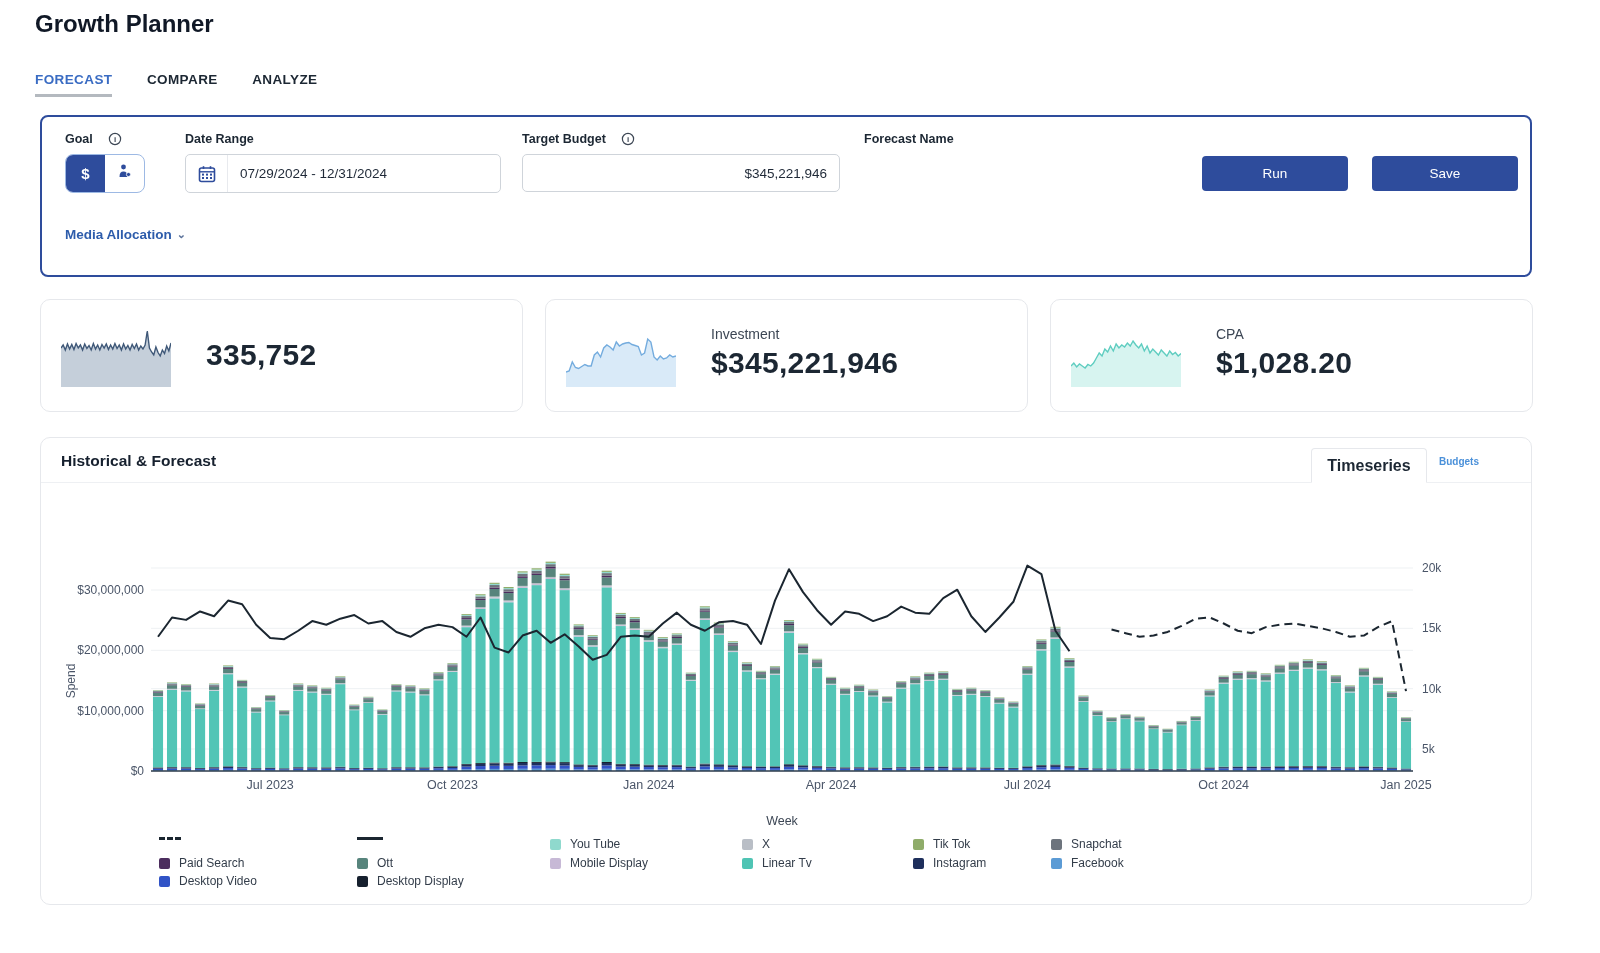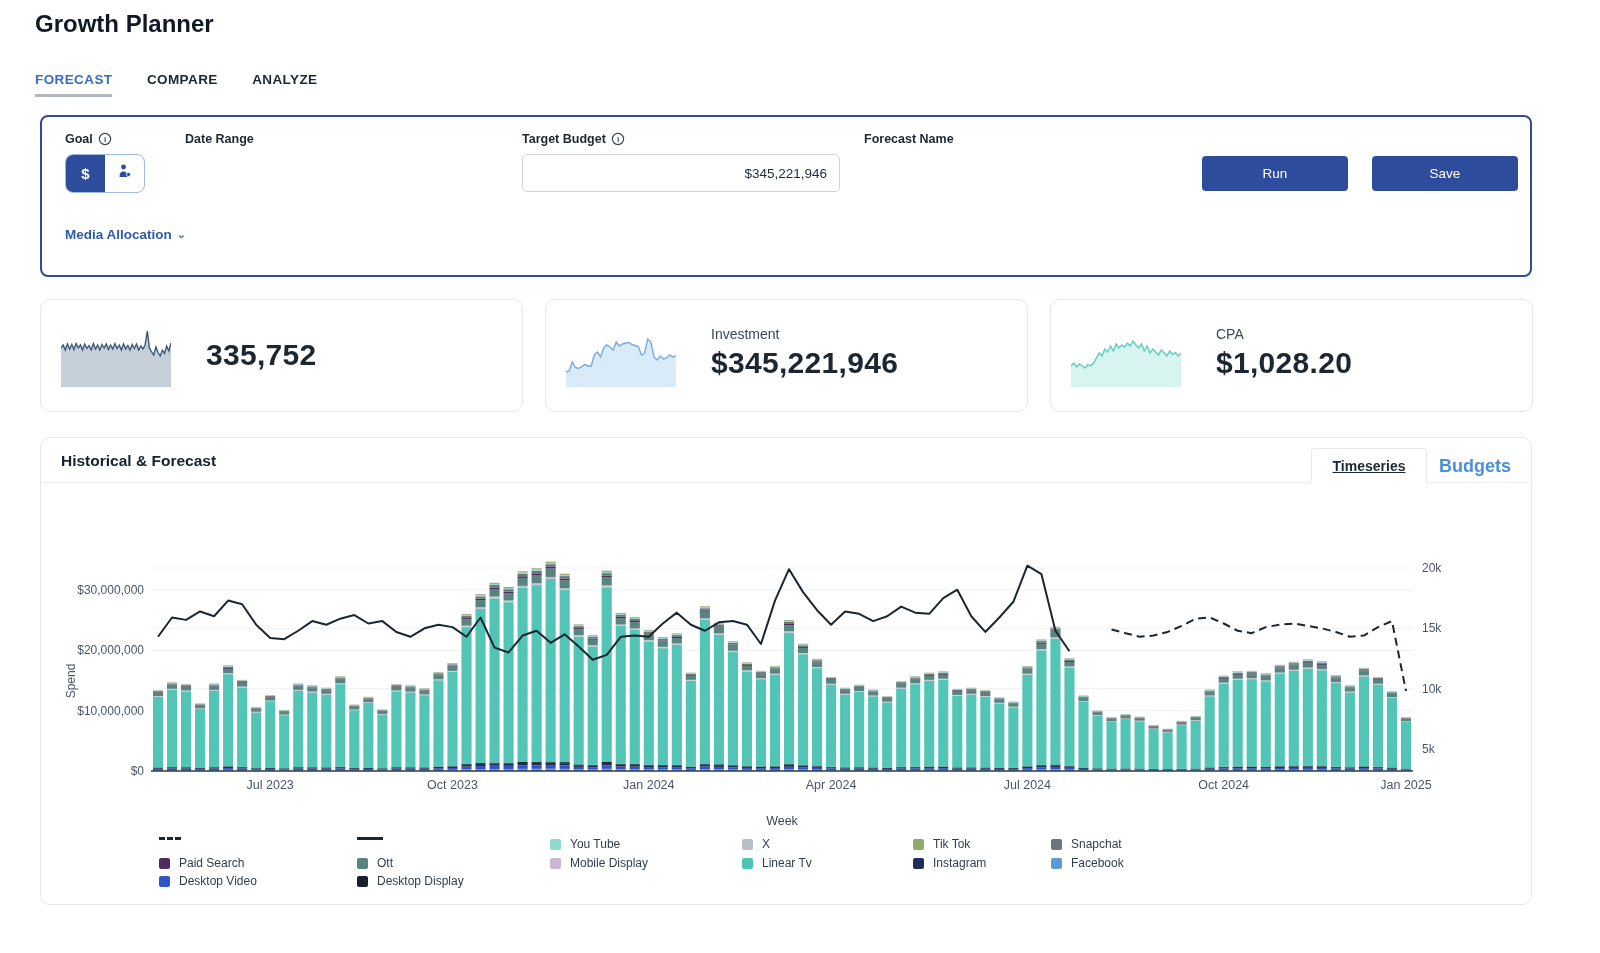--- a/index.html
+++ b/index.html
@@ -7,21 +7,21 @@
   body { font-family:"Liberation Sans", sans-serif; color:#16202e; }
   #app { position:relative; width:1600px; height:953px; background:#fff; overflow:hidden; }
 
   .page-title { position:absolute; left:35px; top:10px; font-size:24px; font-weight:bold; color:#101826; }
 
   .tabs { position:absolute; left:35px; top:70px; }
   .tab { display:inline-block; margin-right:30px; font-size:13.5px; font-weight:bold; letter-spacing:.4px; color:#1c2733; padding-bottom:7px; cursor:pointer; }
   .tab.active { color:#3a6cc3; border-bottom:3px solid #b4b9bf; }
 
   .form-panel { position:absolute; left:40px; top:115px; width:1492px; height:162px; border:2px solid #2e4c9c; border-radius:8px; background:#fff; }
-  .field-label { position:absolute; font-size:12.5px; font-weight:bold; color:#1c2733; display:flex; align-items:center; gap:5px; }
+  .field-label { position:absolute; font-size:12.5px; font-weight:bold; color:#1c2733; display:flex; align-items:center; gap:15px; }
   .info-icon { display:inline-flex; width:14px; height:14px; }
   .tb-input { position:absolute; height:38px; border:1px solid #cfd4da; border-radius:5px; background:#fff; font-family:"Liberation Sans",sans-serif; font-size:13.5px; color:#1f2937; padding:0 12px; }
   .goal-toggle { position:absolute; left:23px; top:37px; width:80px; height:39px; border:1px solid #9db9e4; border-radius:8px; overflow:hidden; display:flex; background:#fff; }
   .goal-seg { flex:1; display:flex; align-items:center; justify-content:center; cursor:pointer; font-weight:bold; }
   .goal-seg.sel { background:#2e4c9c; color:#fff; font-size:15px; }
   .date-wrap { position:absolute; left:143px; top:37px; width:316px; height:39px; border:1px solid #cfd4da; border-radius:5px; display:flex; align-items:center; background:#fff; }
   .date-icon-cell { width:42px; height:100%; display:flex; align-items:center; justify-content:center; border-right:1px solid #e8eaee; }
   .date-text { font-size:13.5px; color:#1f2937; padding-left:12px; }
   .btn { position:absolute; top:39px; width:146px; height:35px; background:#2e4c9c; border:none; border-radius:4px; color:#fff; font-family:"Liberation Sans",sans-serif; font-size:13.5px; cursor:pointer; }
   .media-alloc { position:absolute; left:23px; top:110px; font-size:13.5px; font-weight:bold; color:#2d5cab; cursor:pointer; display:flex; align-items:center; gap:5px; }
@@ -30,22 +30,22 @@
 
   .kpi-card { position:absolute; top:299px; width:483px; height:113px; border:1px solid #e6e8ec; border-radius:10px; background:#fff; }
   .kpi-spark { position:absolute; left:20px; top:21px; width:110px; height:66px; }
   .kpi-label { position:absolute; left:165px; top:26px; font-size:14px; color:#3c4654; }
   .kpi-value { position:absolute; left:165px; top:46px; font-size:30px; font-weight:bold; color:#1c2733; letter-spacing:.3px; }
   .kpi-value.solo { top:38px; }
 
   .chart-panel { position:absolute; left:40px; top:437px; width:1492px; height:468px; border:1px solid #e6e8ec; border-radius:10px; background:#fff; }
   .chart-panel-title { position:absolute; left:20px; top:14px; font-size:15.5px; font-weight:bold; color:#16202e; }
   .panel-header-line { position:absolute; left:0; top:44px; width:100%; height:1px; background:#eef0f3; }
-  .ts-tab { position:absolute; left:1270px; top:10px; width:116px; height:35px; background:#fff; border:1px solid #e6e8ec; border-bottom:1px solid #fff; border-radius:4px 4px 0 0; display:flex; align-items:center; justify-content:center; font-size:14px; font-weight:bold; color:#1c2733; cursor:pointer; z-index:2;text-decoration:underline; }
-  .budgets-tab { position:absolute; left:1398px; top:18px; font-size:18px; font-weight:bold; color:#4a90d9; cursor:pointer; }
+  .ts-tab { position:absolute; left:1270px; top:10px; width:116px; height:35px; background:#fff; border:1px solid #e6e8ec; border-bottom:1px solid #fff; border-radius:4px 4px 0 0; display:flex; align-items:center; justify-content:center; font-size:16px; font-weight:bold; color:#1c2733; cursor:pointer; z-index:2; }
+  .budgets-tab { position:absolute; left:1398px; top:18px; font-size:10px; font-weight:bold; color:#4a90d9; cursor:pointer; }
   #main-chart { position:absolute; left:20px; top:108px; width:1460px; height:250px; }
   .week-label { position:absolute; left:110px; top:376px; width:1262px; text-align:center; font-size:12.5px; color:#3c4654; }
   .legend-item { position:absolute; display:flex; align-items:center; gap:9px; font-size:12px; color:#333d4a; }
   .legend-box { width:11px; height:11px; border-radius:2px; flex:none; }
   .legend-dash { width:22px; border-top:3px dashed #1b2630; flex:none; }
   .legend-line { width:26px; border-top:3px solid #1b2630; flex:none; }
 </style>
 </head>
 <body>
 
@@ -80,20 +80,39 @@
               <circle cx="7.5" cy="4" r="2.4" fill="#2e4c9c"></circle>
               <path d="M3.5 14 Q3.5 8.6 7.5 8.6 Q11.5 8.6 11.5 14 Z" fill="#2e4c9c"></path>
               <circle cx="12.5" cy="11.5" r="2.1" fill="#2e4c9c" stroke="#fff" stroke-width="0.8"></circle>
             </svg>
         </span>
       </div>
     </div>
 
     <div class="field-label" style="left:143px; top:15px;">
       <span>Date Range</span>
+    </div>
+    <div class="date-wrap">
+      <span class="date-icon-cell">
+        <svg width="18" height="18" viewBox="0 0 18 18">
+            <rect x="1.5" y="3" width="15" height="13.5" rx="2" fill="none" stroke="#2e4c9c" stroke-width="1.6"></rect>
+            <line x1="1.5" y1="6.8" x2="16.5" y2="6.8" stroke="#2e4c9c" stroke-width="1.4"></line>
+            <line x1="5.5" y1="1.2" x2="5.5" y2="4" stroke="#2e4c9c" stroke-width="1.6"></line>
+            <line x1="12.5" y1="1.2" x2="12.5" y2="4" stroke="#2e4c9c" stroke-width="1.6"></line>
+            <g fill="#2e4c9c">
+              <rect x="4" y="8.6" width="2" height="2"></rect>
+              <rect x="8" y="8.6" width="2" height="2"></rect>
+              <rect x="12" y="8.6" width="2" height="2"></rect>
+              <rect x="4" y="12" width="2" height="2"></rect>
+              <rect x="8" y="12" width="2" height="2"></rect>
+              <rect x="12" y="12" width="2" height="2"></rect>
+            </g>
+          </svg>
+      </span>
+      <span class="date-text">07/29/2024 - 12/31/2024</span>
     </div>
 
     <div class="field-label" style="left:480px; top:15px;">
       <span>Target Budget</span>
       <span class="info-icon">
         <svg width="14" height="14" viewBox="0 0 14 14">
             <circle cx="7" cy="7" r="5.6" fill="none" stroke="#3c4654" stroke-width="1.2"></circle>
             <text x="7" y="10" text-anchor="middle" font-size="8" fill="#3c4654" font-family="Liberation Sans,sans-serif">i</text>
           </svg>
       </span>

